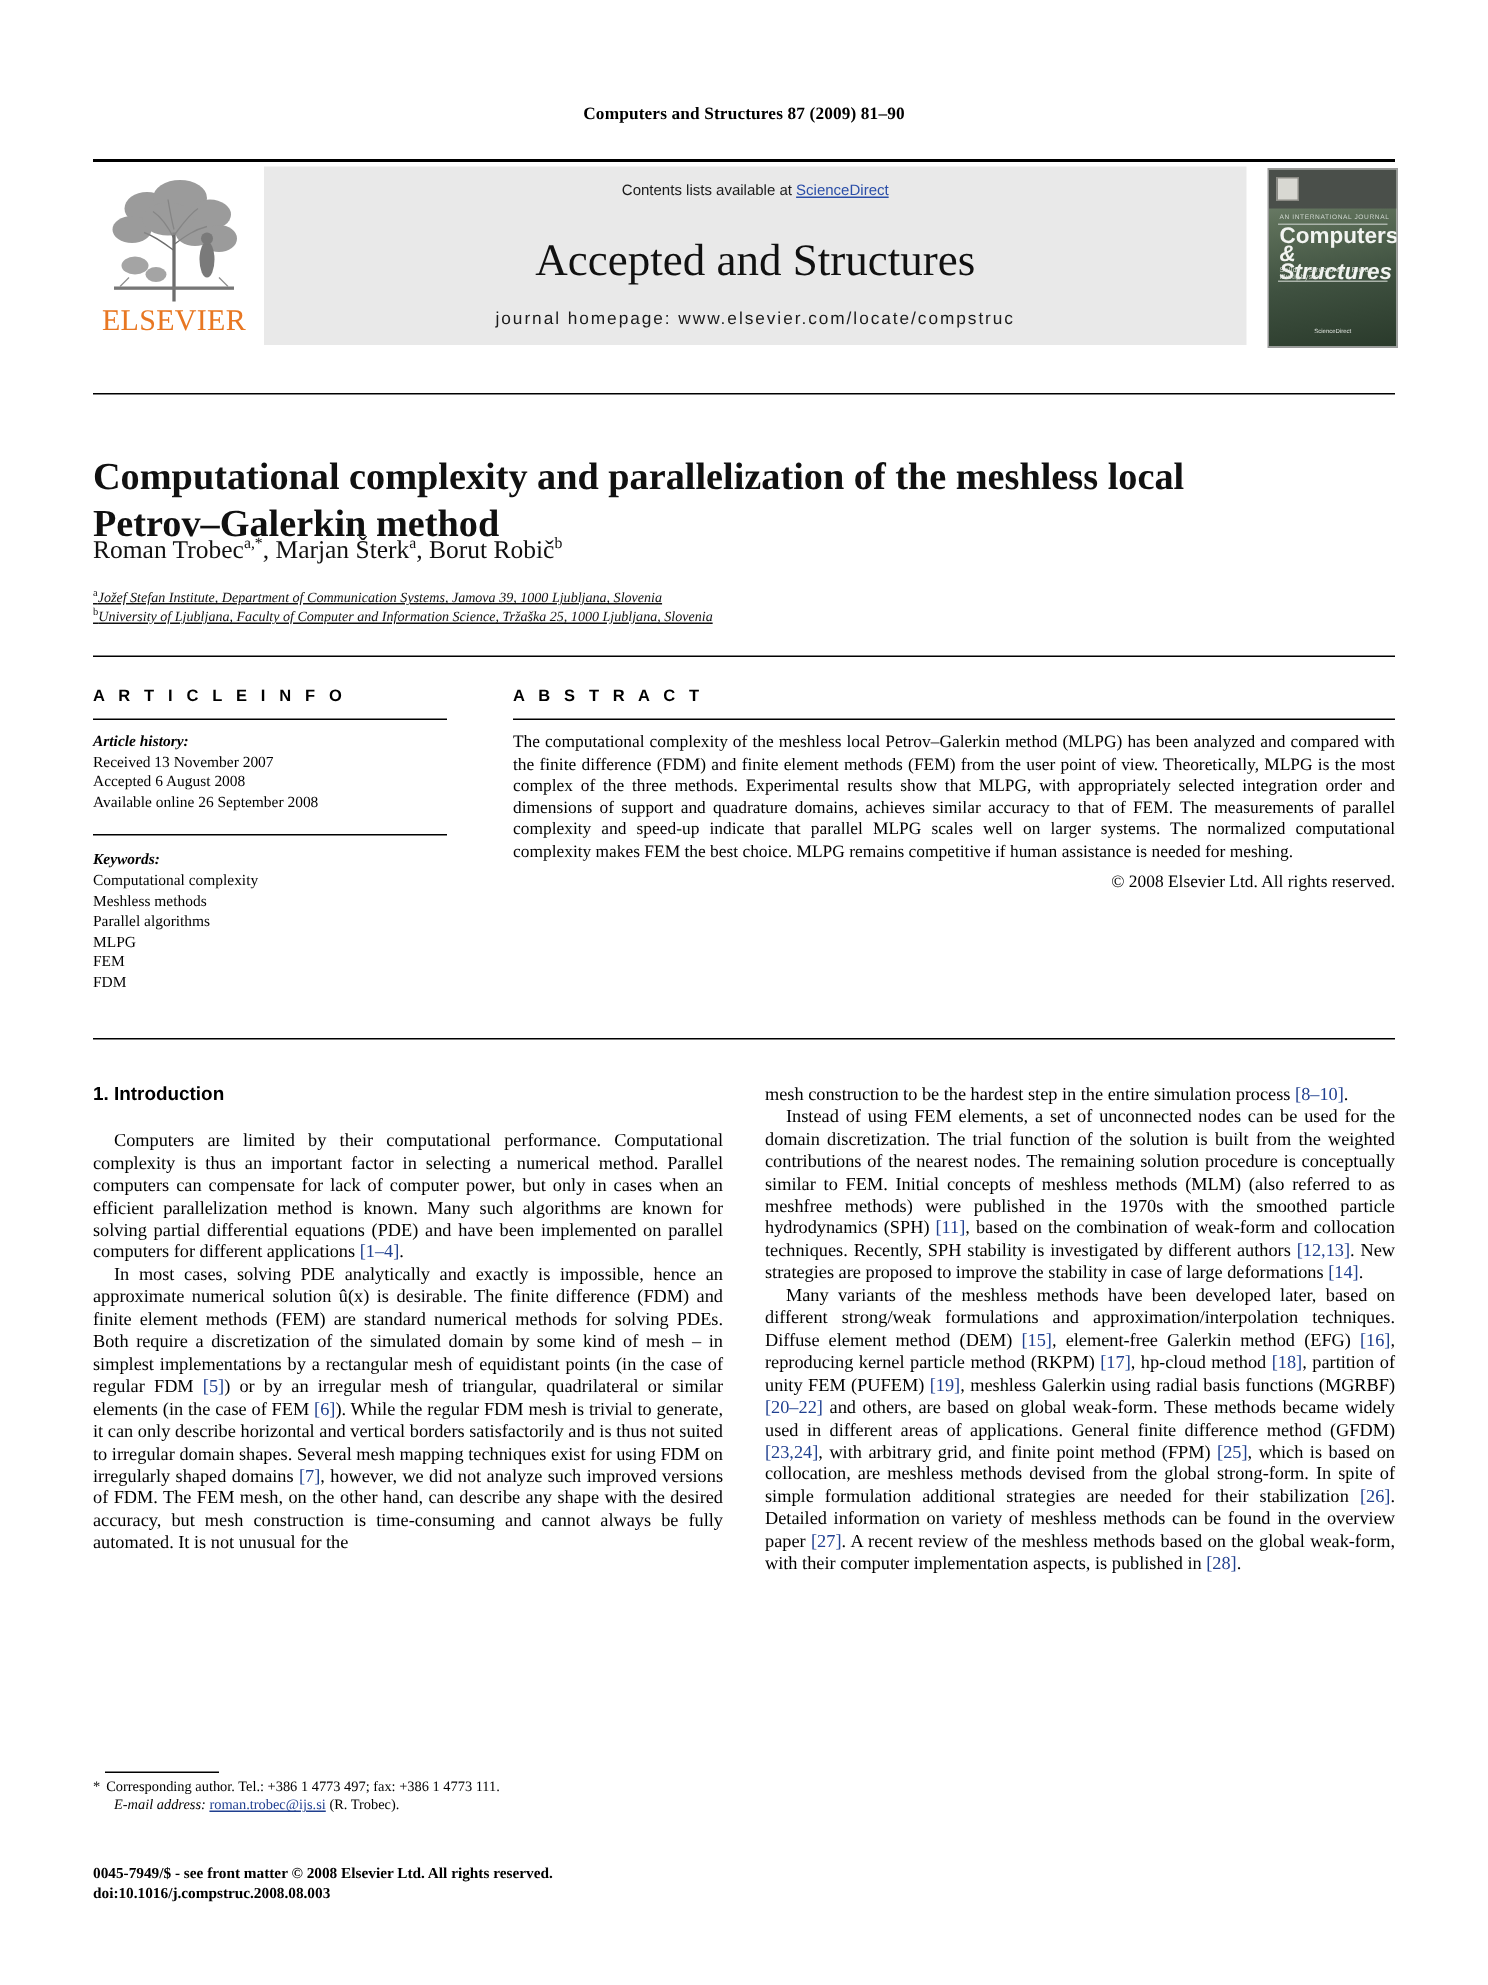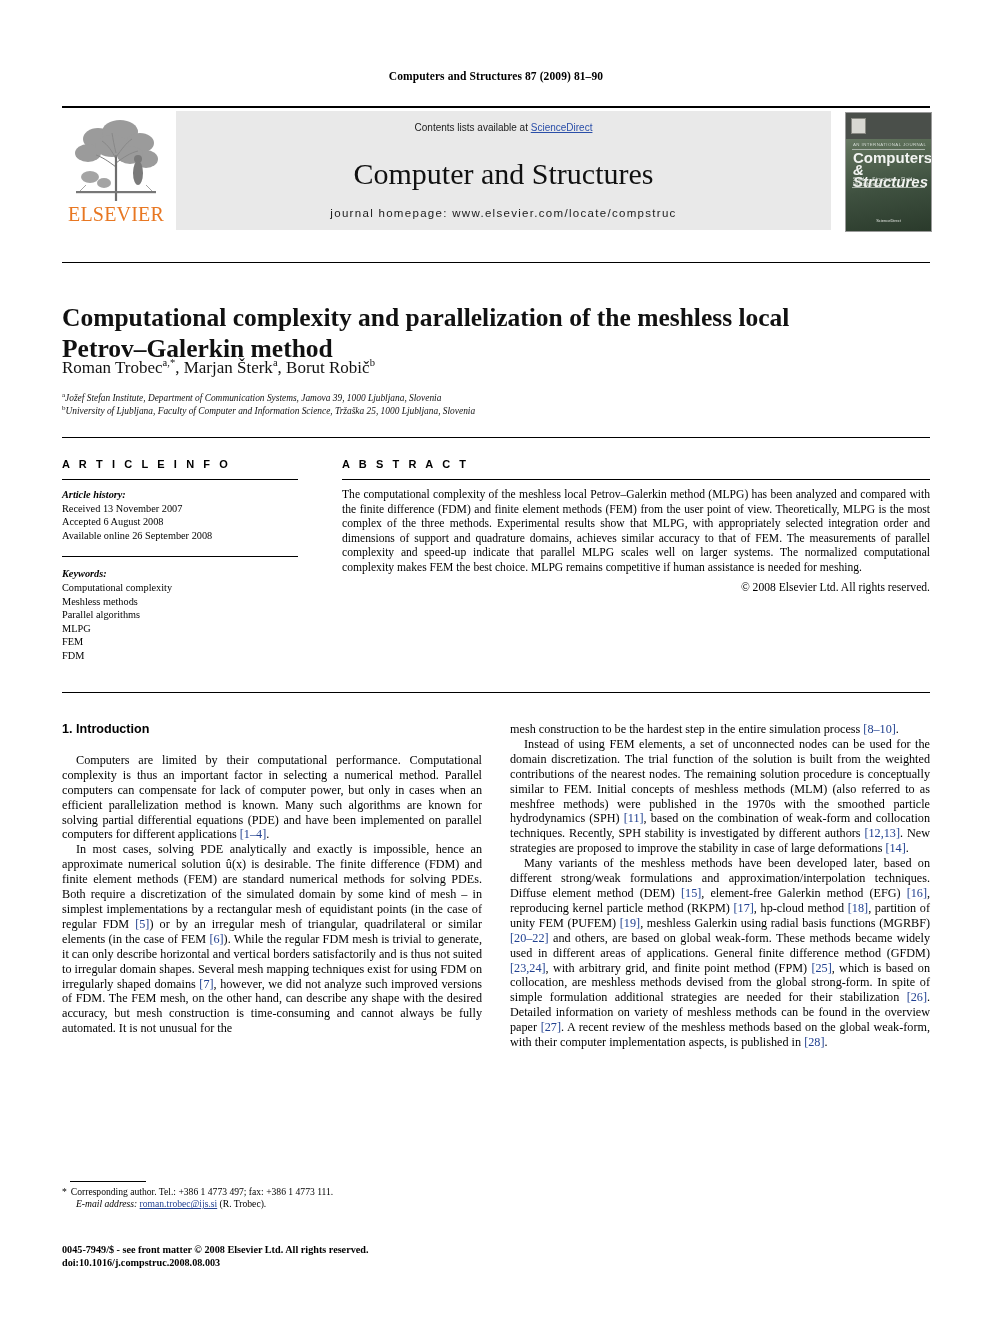--- a/index.html
+++ b/index.html
@@ -168,20 +168,21 @@
   }
   .authors sup { font-size: 10.5px; vertical-align: super; }
   .affil {
     position: absolute;
     left: 62px;
     width: 800px;
     font-family: "Liberation Serif", serif;
     font-style: italic;
     font-size: 9.4px;
     color: #111;
+    text-decoration: underline;
   }
   .affil sup { font-size: 7px; vertical-align: super; font-style: normal; }
   .affil.a { top: 391px; }
   .affil.b { top: 404px; }
 
   
   .block-rule {
     position: absolute; left: 62px; width: 868px;
     border-top: 1px solid #000;
   }
@@ -338,21 +339,21 @@
             </g>
           </svg>
         </div>
         <div class="elsevier-word">ELSEVIER</div>
       </div>
 
       <div class="banner-center">
         <div class="contents-line">
           <span>Contents lists available at </span><a class="sd-link" href="#">ScienceDirect</a>
         </div>
-        <div class="journal-title">Computer and Structures</div>
+        <div class="journal-title">Accepted and Structures</div>
         <div class="homepage-line">journal homepage: www.elsevier.com/locate/compstruc</div>
       </div>
 
       <div class="cover-thumb">
         <div class="cv-dark"></div>
         <div class="cv-sqr"></div>
         <div class="cv-pretitle">AN INTERNATIONAL JOURNAL</div>
         <div class="cv-rule" style="top:36px;"></div>
         <div class="cv-title" style="top:39px;">Computers</div>
         <div class="cv-title" style="top:51px;font-style:italic;">&amp; Structures</div>

